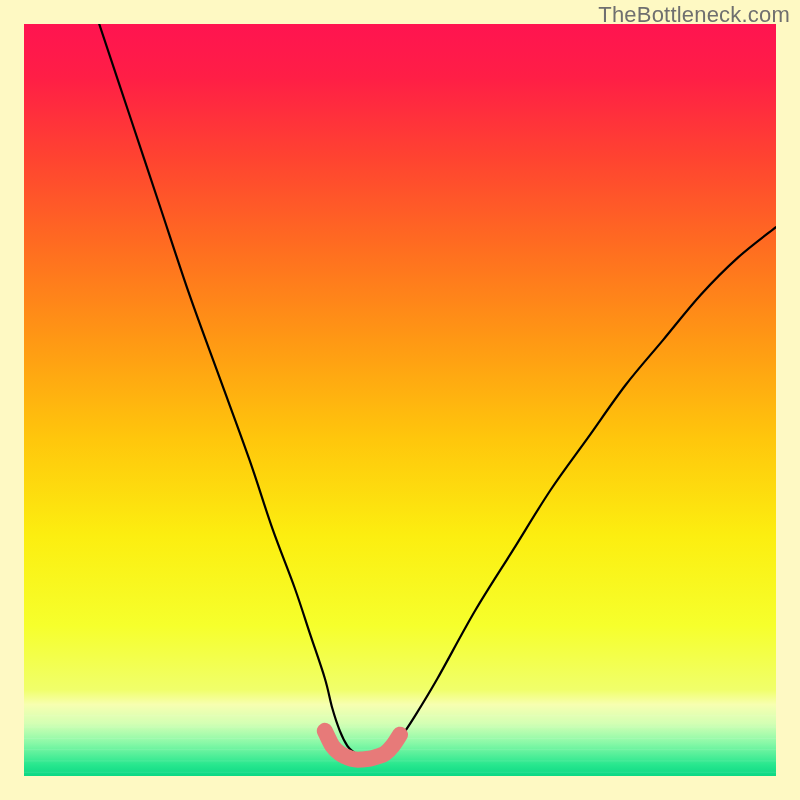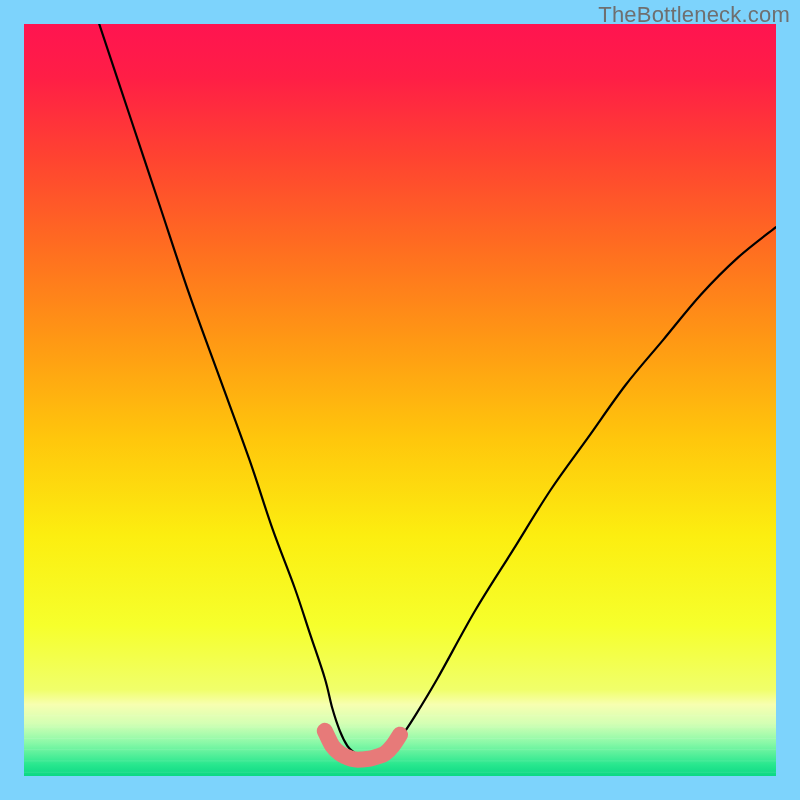--- a/index.html
+++ b/index.html
@@ -7,21 +7,21 @@
     padding: 0;
     width: 800px;
     height: 800px;
     background: #000;
     overflow: hidden;
     font-family: Arial, Helvetica, sans-serif;
   }
   .frame {
     position: absolute;
     inset: 0;
-    background: #7dd3fc;
+    background: #fef9c3;
   }
   .plot {
     position: absolute;
     left: 24px;
     top: 24px;
     width: 752px;
     height: 752px;
     overflow: hidden;
   }
   .watermark {

